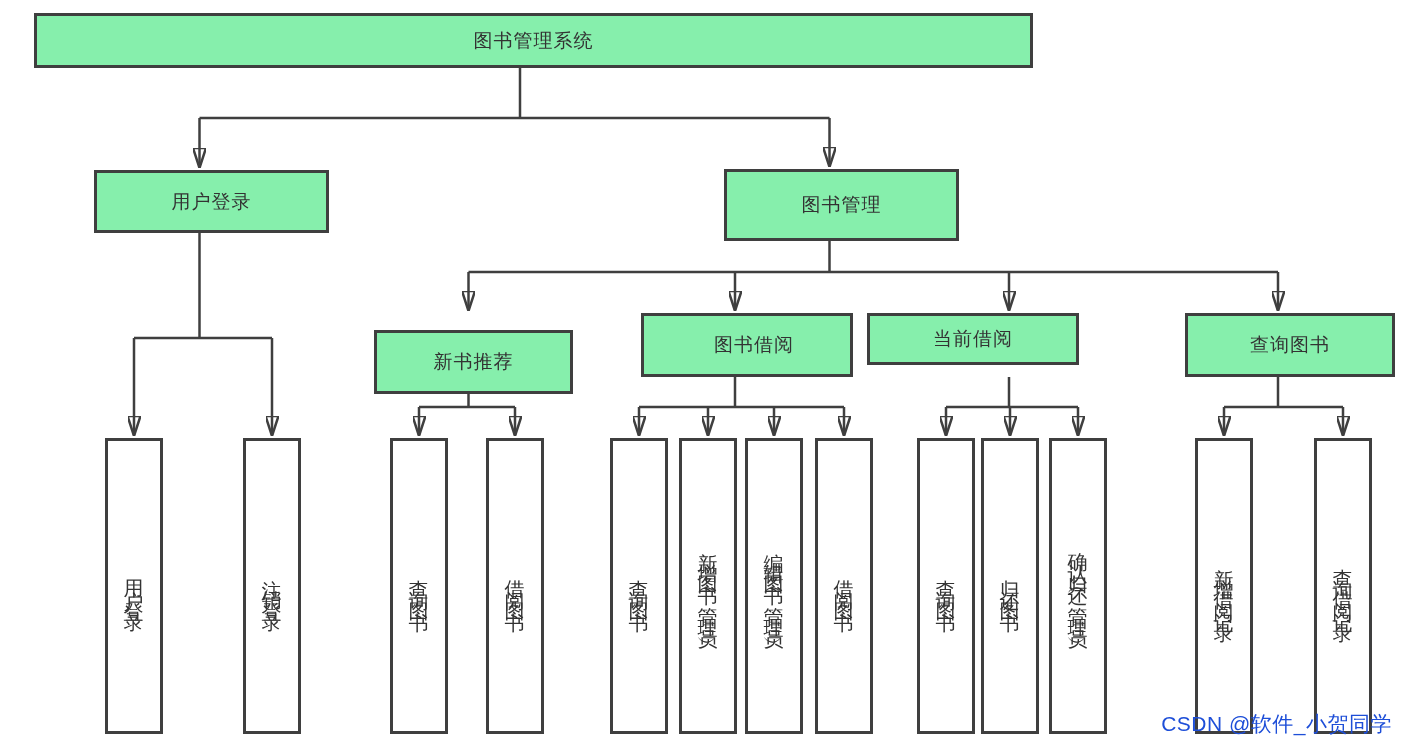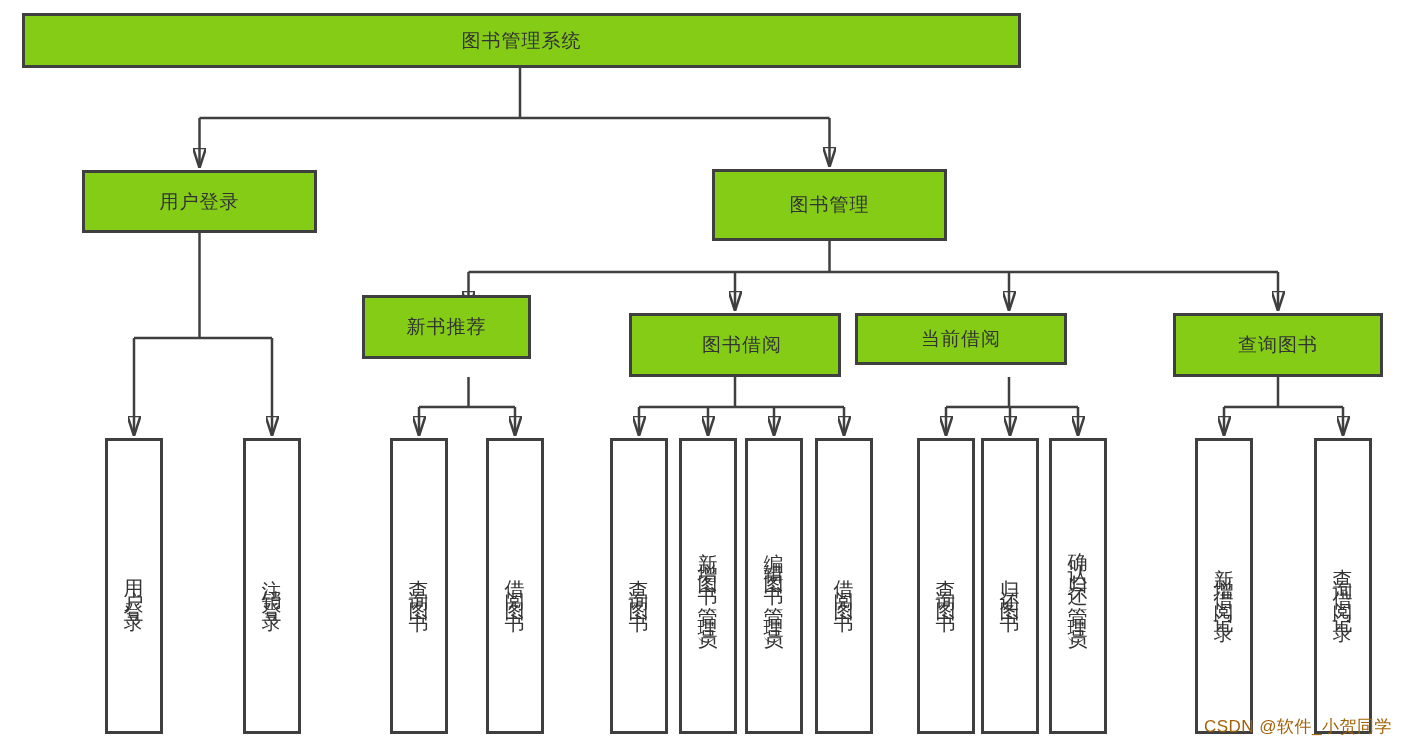--- a/index.html
+++ b/index.html
@@ -19,24 +19,25 @@
   }
   .connectors path, .connectors line {
     stroke: #3f3f3f;
     stroke-width: 2.5;
     fill: none;
   }
   .hbox {
     position: absolute;
     box-sizing: border-box;
     border: 3px solid #3f3f3f;
-    background: #84cc16;
+    background: #86efac;
     display: flex;
     align-items: center;
     justify-content: center;
+    margin-left: 12px;
   }
   .hbox .hlabel {
     font-size: 19px;
     color: #333333;
     letter-spacing: 1px;
     white-space: nowrap;
   }
   .vbox {
     position: absolute;
     box-sizing: border-box;
@@ -55,22 +56,22 @@
     font-size: 20px;
     color: #333333;
     letter-spacing: 11px;
     line-height: 1;
     white-space: nowrap;
   }
   .watermark {
     position: absolute;
     right: 13px;
     bottom: 9px;
-    font-size: 17px;
-    color: #a16207;
+    font-size: 21px;
+    color: #1d4ed8;
     letter-spacing: 0.5px;
     white-space: nowrap;
   }
 </style>
 </head>
 <body>
 
 <div class="canvas">
 
   <svg class="connectors" viewBox="0 0 1405 747" xmlns="http://www.w3.org/2000/svg">
@@ -139,21 +140,21 @@
     <span class="hlabel">图书管理系统</span>
   </div>
 
   <div class="hbox" style="left:82px; top:170px; width:235px; height:63px;">
     <span class="hlabel">用户登录</span>
   </div>
   <div class="hbox" style="left:712px; top:169px; width:235px; height:72px;">
     <span class="hlabel">图书管理</span>
   </div>
 
-  <div class="hbox" style="left:362px; top:295px; width:169px; height:64px;">
+  <div class="hbox" style="left:362px; top:330px; width:199px; height:64px;">
     <span class="hlabel">新书推荐</span>
   </div>
   <div class="hbox" style="left:629px; top:313px; width:212px; height:64px;padding-left:14px;">
     <span class="hlabel">图书借阅</span>
   </div>
   <div class="hbox" style="left:855px; top:313px; width:212px; height:52px;">
     <span class="hlabel">当前借阅</span>
   </div>
   <div class="hbox" style="left:1173px; top:313px; width:210px; height:64px;">
     <span class="hlabel">查询图书</span>

